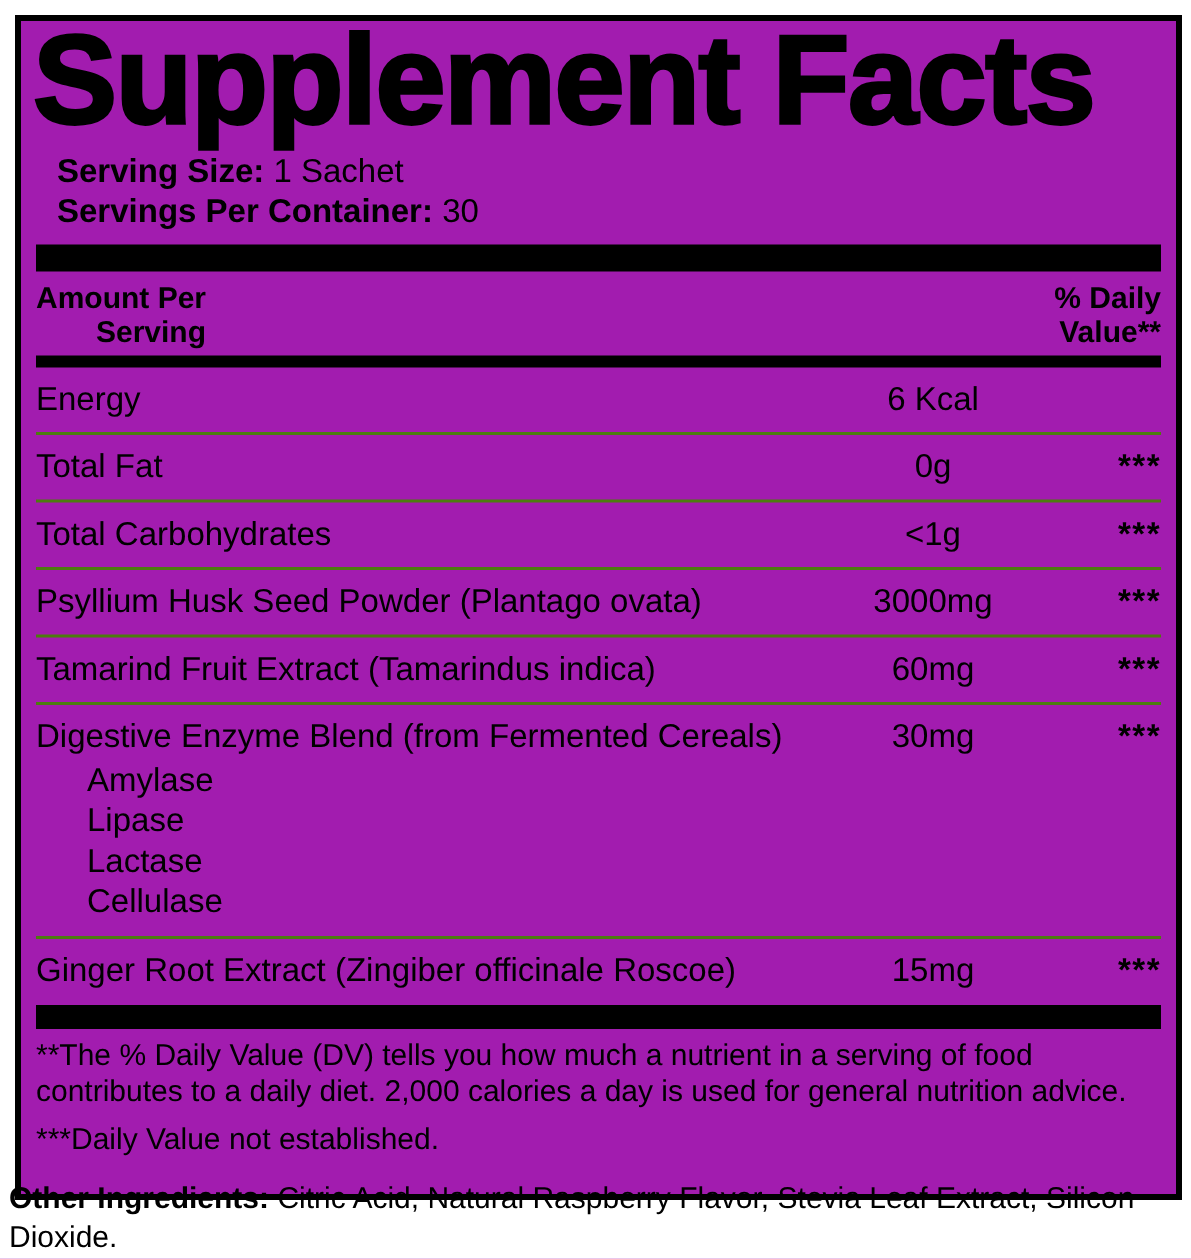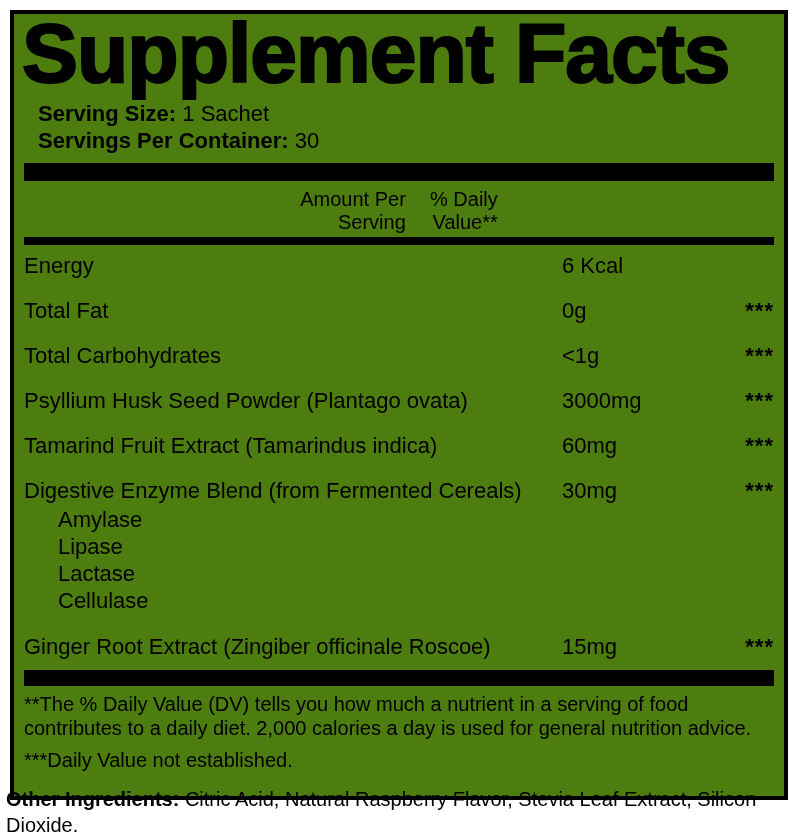--- a/index.html
+++ b/index.html
@@ -18,21 +18,21 @@
     height: 839px;
     overflow: hidden;
   }
   .panel {
     position: absolute;
     left: 10px;
     top: 10px;
     width: 778px;
     box-sizing: border-box;
     border: 4px solid #000;
-    background: #4d7c0f;
+    background: #a21caf;
     padding: 2px 10px 6px 10px;
   }
   .title {
     font-size: 84px;
     font-weight: bold;
     letter-spacing: -1px;
     line-height: 86px;
     margin: -6px 0 4px -2px;
     white-space: nowrap;
     -webkit-text-stroke: 2.2px #000;
@@ -45,42 +45,42 @@
   .serving-line .lbl { font-weight: bold; }
   .bar {
     background: #000;
     width: 100%;
   }
   .bar.thick-top { height: 18px; margin-top: 9px; }
   .bar.medium    { height: 8px;  margin-top: 3px; }
   .bar.thick-bottom { height: 16px; margin-top: 1px; }
   .col-header {
     display: flex;
-    justify-content: center;
+    justify-content: space-between;
     font-size: 20px;
-    font-weight: normal;
+    font-weight: bold;
     line-height: 23px;
     margin-top: 7px;
     text-align: right;
     white-space: pre-line;
   }
   .col-header .dv-h { width: 92px; }
   .rows { width: 100%; }
   .rowwrap { }
   .rowwrap + .rowwrap { border-top: 2px solid #4d7c0f; }
   .rowline {
     display: flex;
     align-items: baseline;
     font-size: 22px;
     line-height: 26px;
     padding: 8px 0 9px 0;
   }
   .rowwrap.has-subs .rowline { padding-bottom: 2px; }
   .rowline .name { flex: 1; }
-  .rowline .amt  { width: 120px; text-align: left; }
+  .rowline .amt  { width: 120px; text-align: center; }
   .rowline .dv   { width: 92px;  text-align: right; font-weight: bold; letter-spacing: 1px; }
   .subs {
     padding: 0 0 10px 34px;
     font-size: 22px;
   }
   .subs .sub { line-height: 27px; }
   .footnote {
     font-size: 20px;
     line-height: 23.5px;
     margin: 7px 0 0 0;

